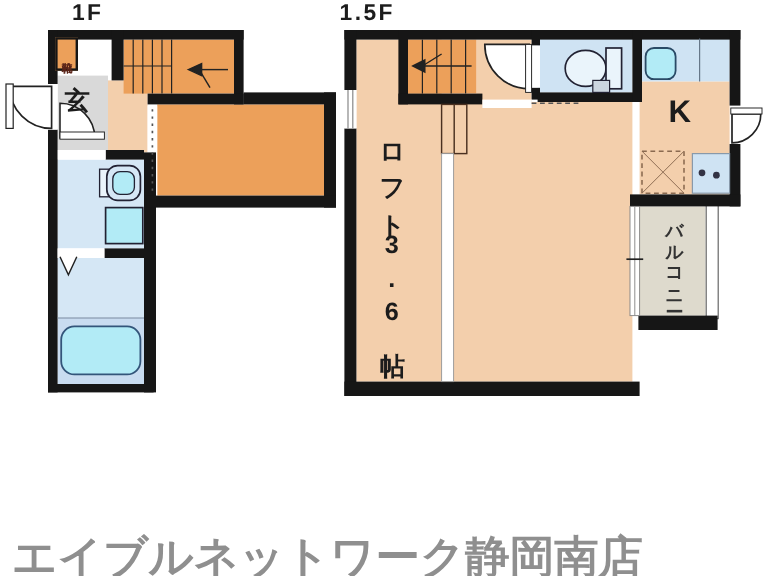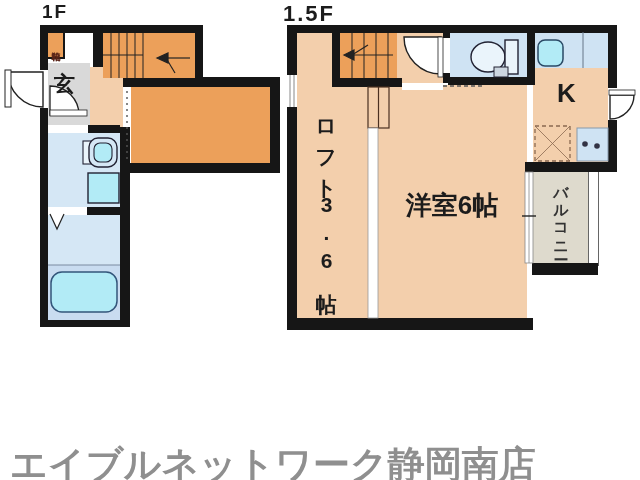--- a/index.html
+++ b/index.html
@@ -170,32 +170,31 @@
       <rect x="609" y="90" width="26" height="5" fill="#fff" stroke="#222" stroke-width="0.8"></rect>
     </g>
 
     <g>
       <rect x="525" y="172" width="8" height="91" fill="#fff" stroke="#888" stroke-width="0.8"></rect>
       <line x1="529" y1="172" x2="529" y2="263" stroke="#888" stroke-width="0.8"></line>
       <line x1="522" y1="216" x2="536" y2="216" stroke="#222" stroke-width="1.4"></line>
     </g>
   </svg>
 
-  <div class="lbl" style="left:42px;top:1px;font-size:19px;font-weight:bold;letter-spacing:2px;">1F</div>
-  <div class="lbl" style="left:283px;top:1px;font-size:22px;font-weight:bold;letter-spacing:2px;">1.5F</div>
+  <div class="lbl" style="left:60px;top:1px;font-size:19px;font-weight:bold;letter-spacing:2px;">1F</div>
+  <div class="lbl" style="left:283px;top:1px;font-size:19px;font-weight:bold;letter-spacing:2px;">1.5F</div>
 
   <div class="abs" style="left:46px;top:31px;width:19px;height:28px;background:#eca05a;border:2px solid #161616;box-sizing:border-box;display:flex;align-items:center;justify-content:center;">
     <span class="vtext" style="font-size:9px;font-weight:bold;color:#5a2418;line-height:1;">靴箱</span>
   </div>
 
   <div class="lbl" style="left:54px;top:70px;font-size:21px;font-weight:bold;">玄</div>
 
 
   <div class="lbl vtext" style="left:312px;top:106px;font-size:21px;font-weight:bold;letter-spacing:5px;">ロフト3.6帖</div>
 
-  <div class="lbl" style="left:377px;top:188px;width:150px;text-align:center;font-size:26px;font-weight:bold;">洋室6帖</div>
 
   <div class="lbl" style="left:557px;top:78px;font-size:26px;font-weight:bold;">K</div>
 
   <div class="lbl vtext" style="left:551px;top:175px;font-size:15px;font-weight:bold;letter-spacing:2px;color:#333;">バルコニー</div>
 
   <div class="lbl" style="left:10px;top:440px;font-size:37px;font-weight:bold;color:#8f8f8f;">エイブルネットワーク静岡南店</div>
 </div>
 
 </body></html>

